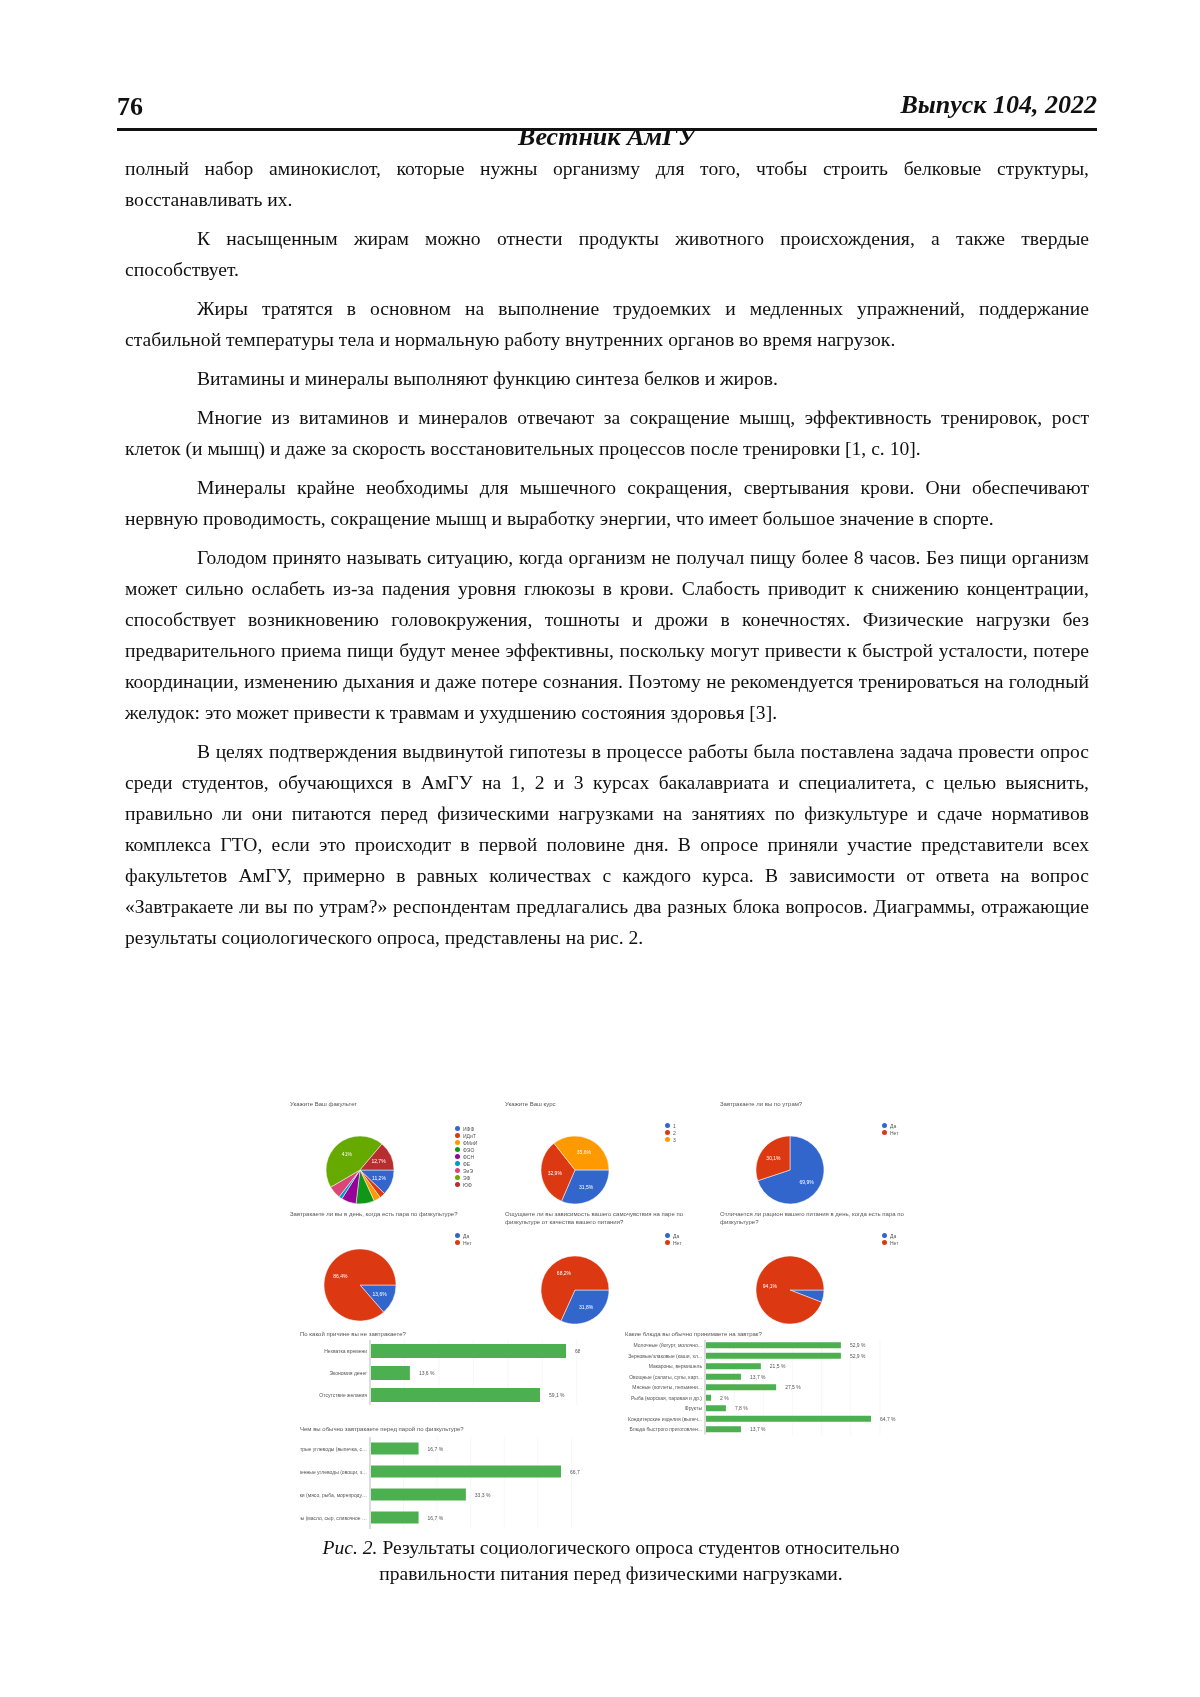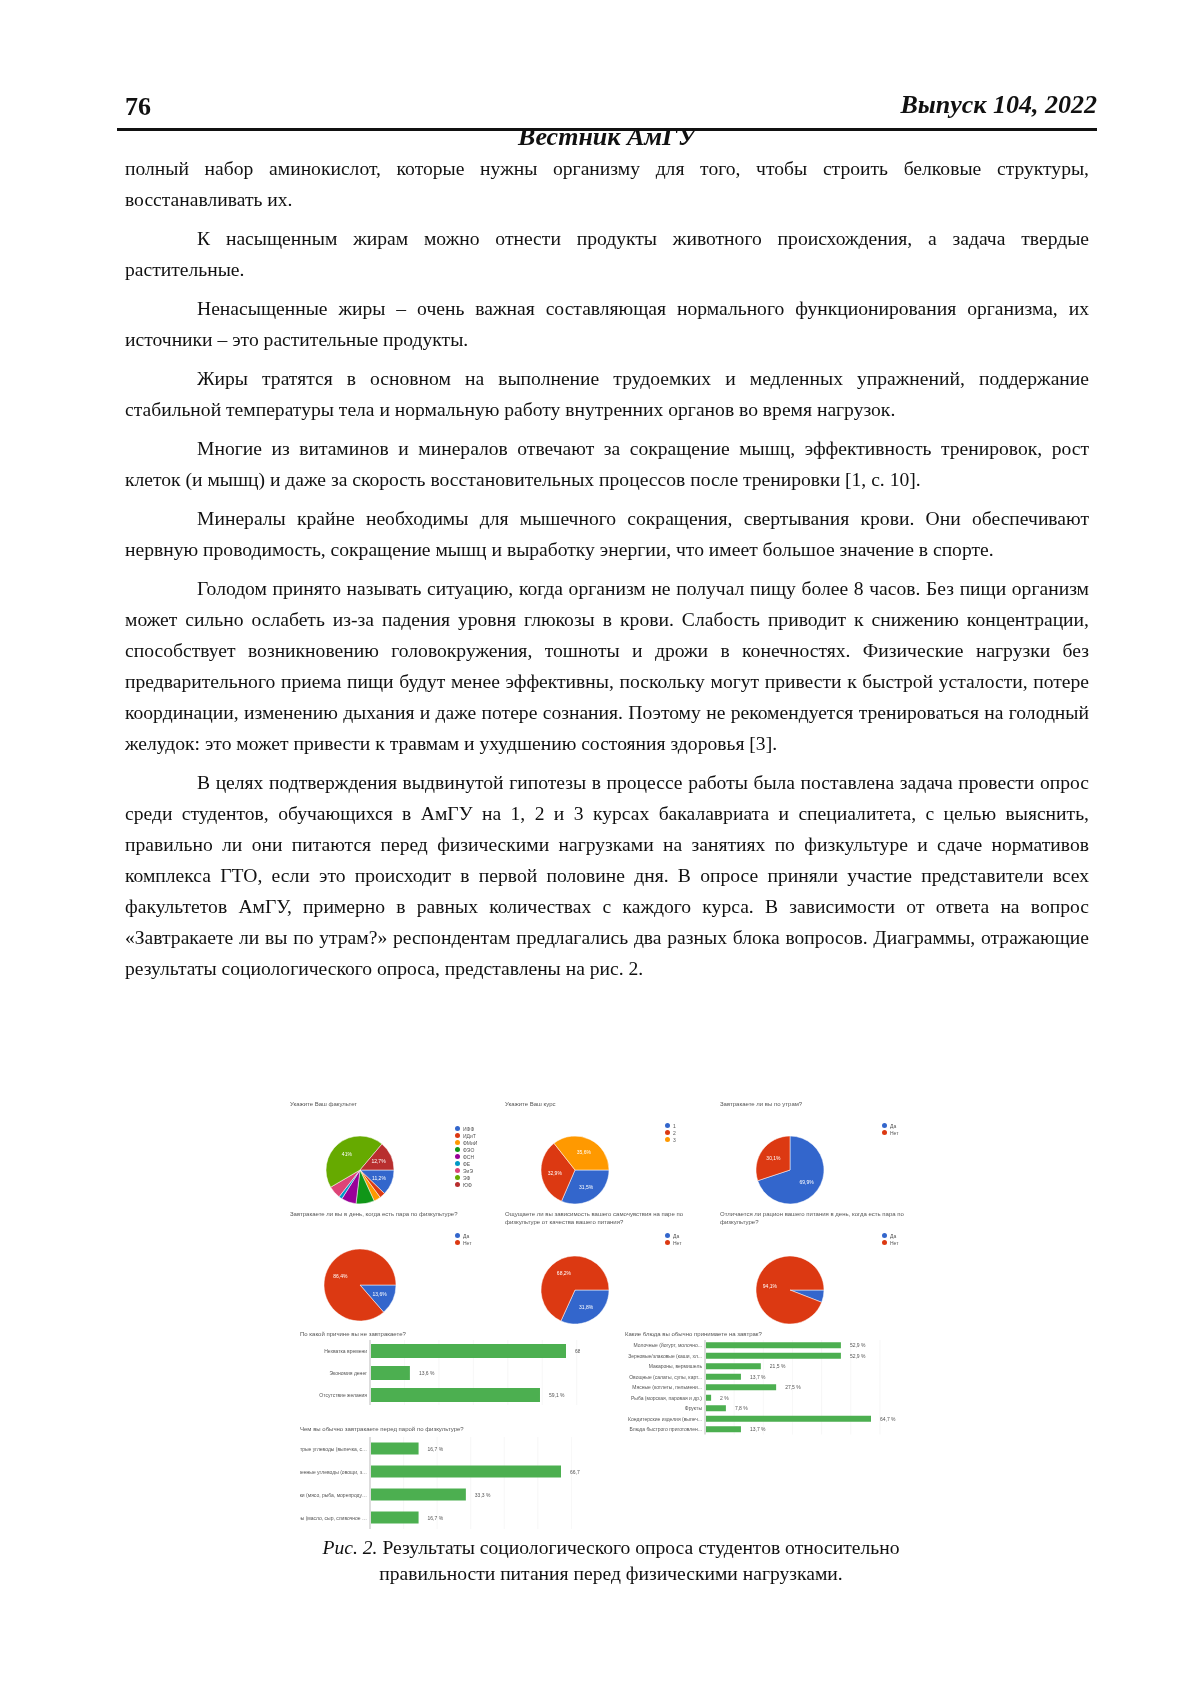--- a/index.html
+++ b/index.html
@@ -1,18 +1,18 @@
 <!DOCTYPE html>
 <html><head>
 <meta charset="utf-8">
 <style>
   html,body{margin:0;padding:0;background:#fff;}
   body{width:1200px;height:1697px;position:relative;overflow:hidden;font-family:"Liberation Serif",serif;color:#111;}
   .header{position:absolute;left:117px;top:88px;width:980px;height:40px;border-bottom:3px solid #111;}
-  .header .pn{position:absolute;left:8px;top:4px;font-weight:bold;font-size:26px;}
+  .header .pn{position:absolute;left:0;top:4px;font-weight:bold;font-size:26px;}
   .header .jt{position:absolute;left:0;right:0;top:2px;text-align:center;font-weight:bold;font-style:italic;font-size:26px;margin-top:32px;}
   .header .is{position:absolute;right:0;top:2px;font-weight:bold;font-style:italic;font-size:26px;}
   .text{position:absolute;left:117px;top:145px;width:980px;font-size:19.6px;line-height:31px;text-align:justify;}
   .text p{margin:8px;}
   .text p.ind{text-indent:72px;}
   .figure{position:absolute;left:280px;top:1100px;width:650px;height:430px;}
   .panel{position:absolute;}
   .ptitle{font-family:"Liberation Sans",sans-serif;font-size:6px;color:#555;position:absolute;left:0;top:0;width:210px;line-height:8px;}
   .legend{position:absolute;font-family:"Liberation Sans",sans-serif;font-size:5px;color:#555;}
   .legend div{height:7px;display:flex;align-items:center;gap:3px;}
@@ -27,23 +27,23 @@
 <body>
 
 <div class="header">
   <span class="pn">76</span>
   <span class="jt">Вестник АмГУ</span>
   <span class="is">Выпуск 104, 2022</span>
 </div>
 
 <div class="text" id="body-text">
     <p>полный набор аминокислот, которые нужны организму для того, чтобы строить белковые структуры, восстанавливать их.</p>
-    <p class="ind">К насыщенным жирам можно отнести продукты животного происхождения, а задача твердые растительные.</p>
-    <p class="ind">Ненасыщенные жиры – очень важная составляющая нормального функционирования организма, их источники – это растительные продукты.</p>
+    <p class="ind">К насыщенным жирам можно отнести продукты животного происхождения, а также твердые способствует.</p>
     <p class="ind">Жиры тратятся в основном на выполнение трудоемких и медленных упражнений, поддержание стабильной температуры тела и нормальную работу внутренних органов во время нагрузок.</p>
+    <p class="ind">Витамины и минералы выполняют функцию синтеза белков и жиров.</p>
     <p class="ind">Многие из витаминов и минералов отвечают за сокращение мышц, эффективность тренировок, рост клеток (и мышц) и даже за скорость восстановительных процессов после тренировки [1, с. 10].</p>
     <p class="ind">Минералы крайне необходимы для мышечного сокращения, свертывания крови. Они обеспечивают нервную проводимость, сокращение мышц и выработку энергии, что имеет большое значение в спорте.</p>
     <p class="ind">Голодом принято называть ситуацию, когда организм не получал пищу более 8 часов.  Без пищи организм может сильно ослабеть из-за падения уровня глюкозы в крови. Слабость приводит к снижению концентрации, способствует возникновению головокружения, тошноты и дрожи в конечностях. Физические нагрузки без предварительного приема пищи будут менее эффективны, поскольку могут привести к быстрой усталости, потере координации, изменению дыхания и даже потере сознания. Поэтому не рекомендуется тренироваться на голодный желудок: это может привести к травмам и ухудшению состояния здоровья [3].</p>
     <p class="ind">В целях подтверждения выдвинутой гипотезы в процессе работы была поставлена задача провести опрос среди студентов, обучающихся в АмГУ на 1, 2 и 3 курсах бакалавриата и специалитета, с целью выяснить, правильно ли они питаются перед физическими нагрузками на занятиях по физкультуре и сдаче нормативов комплекса ГТО, если это происходит в первой половине дня. В опросе приняли участие представители всех факультетов АмГУ, примерно в равных количествах с каждого курса. В зависимости от ответа на вопрос «Завтракаете ли вы по утрам?» респондентам предлагались два разных блока вопросов. Диаграммы, отражающие результаты социологического опроса, представлены на рис. 2.</p>
   </div>
 
 <div class="figure" id="figure">
     <div class="panel" style="left: 10px; top: 0px; width: 210px; height: 110px;">
       <div class="ptitle">Укажите Ваш факультет</div>
       <svg width="210" height="110" style="position:absolute;left:0;top:0">

